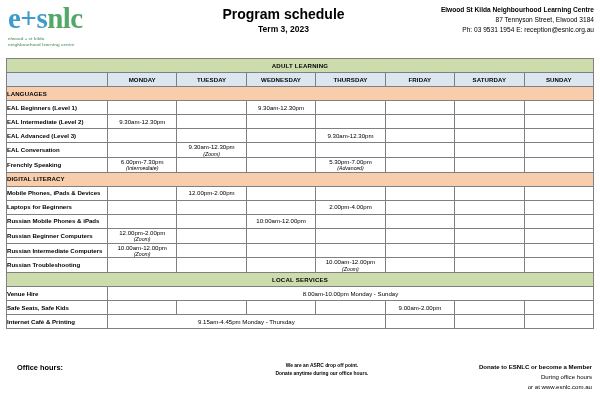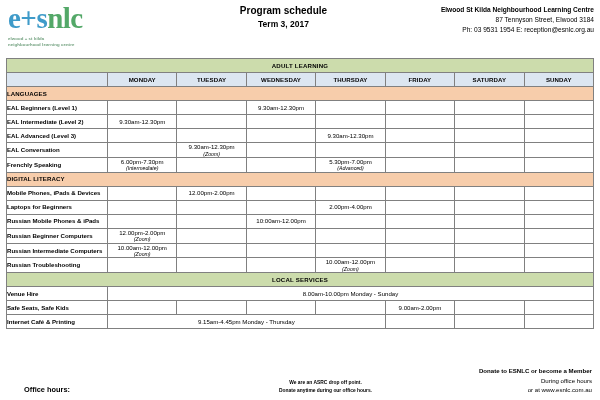--- a/index.html
+++ b/index.html
@@ -53,21 +53,21 @@
     text-align: center;
     padding-top: 1px;
   }
   .main-title {
     font-size: 17px;
     font-weight: 700;
     line-height: 1.15;
     letter-spacing: -0.1px;
   }
   .sub-title {
-    font-size: 10px;
+    font-size: 14px;
     font-weight: 700;
     line-height: 1.45;
     margin-top: 1px;
   }
   .term-title {
     font-size: 8.5px;
     font-weight: 700;
     line-height: 1.4;
   }
 
@@ -154,28 +154,28 @@
     font-style: italic;
     font-size: 5.2px;
     line-height: 1.2;
   }
   td.tall { height: 17px; }
   td.wide { text-align: center; }
 
   
   .footer {
     position: absolute;
-    left: 16px;
+    left: 9px;
     right: 0;
     bottom: 4px;
     height: 34px;
     padding: 0 8px;
     box-sizing: border-box;
     display: flex;
-    align-items: flex-end;
+    align-items: flex-start;
   }
   .foot-left {
     flex: 0 0 200px;
     font-size: 7.4px;
     font-weight: 700;
     line-height: 1.65;
   }
   .foot-mid {
     flex: 1 1 auto;
     text-align: center;
@@ -203,21 +203,21 @@
   <div class="logo-block">
     <div class="logo-word"><span class="logo-blue">e+s</span><span class="logo-green">nlc</span></div>
     <div class="logo-sub">
       <div>elwood + st kilda</div>
       <div>neighbourhood learning centre</div>
     </div>
   </div>
 
   <div class="title-block">
     <div class="sub-title">Program schedule</div>
-    <div class="term-title">Term 3, 2017</div>
+    <div class="term-title">Term 3, 2023</div>
   </div>
 
   <div class="contact-block">
     <div class="org-name">Elwood St Kilda Neighbourhood Learning Centre</div>
     <div class="org-line">87 Tennyson Street, Elwood 3184</div>
     <div class="org-line">Ph: 03 9531 1954   E: reception@esnlc.org.au</div>
   </div>
 
 </div>
 

